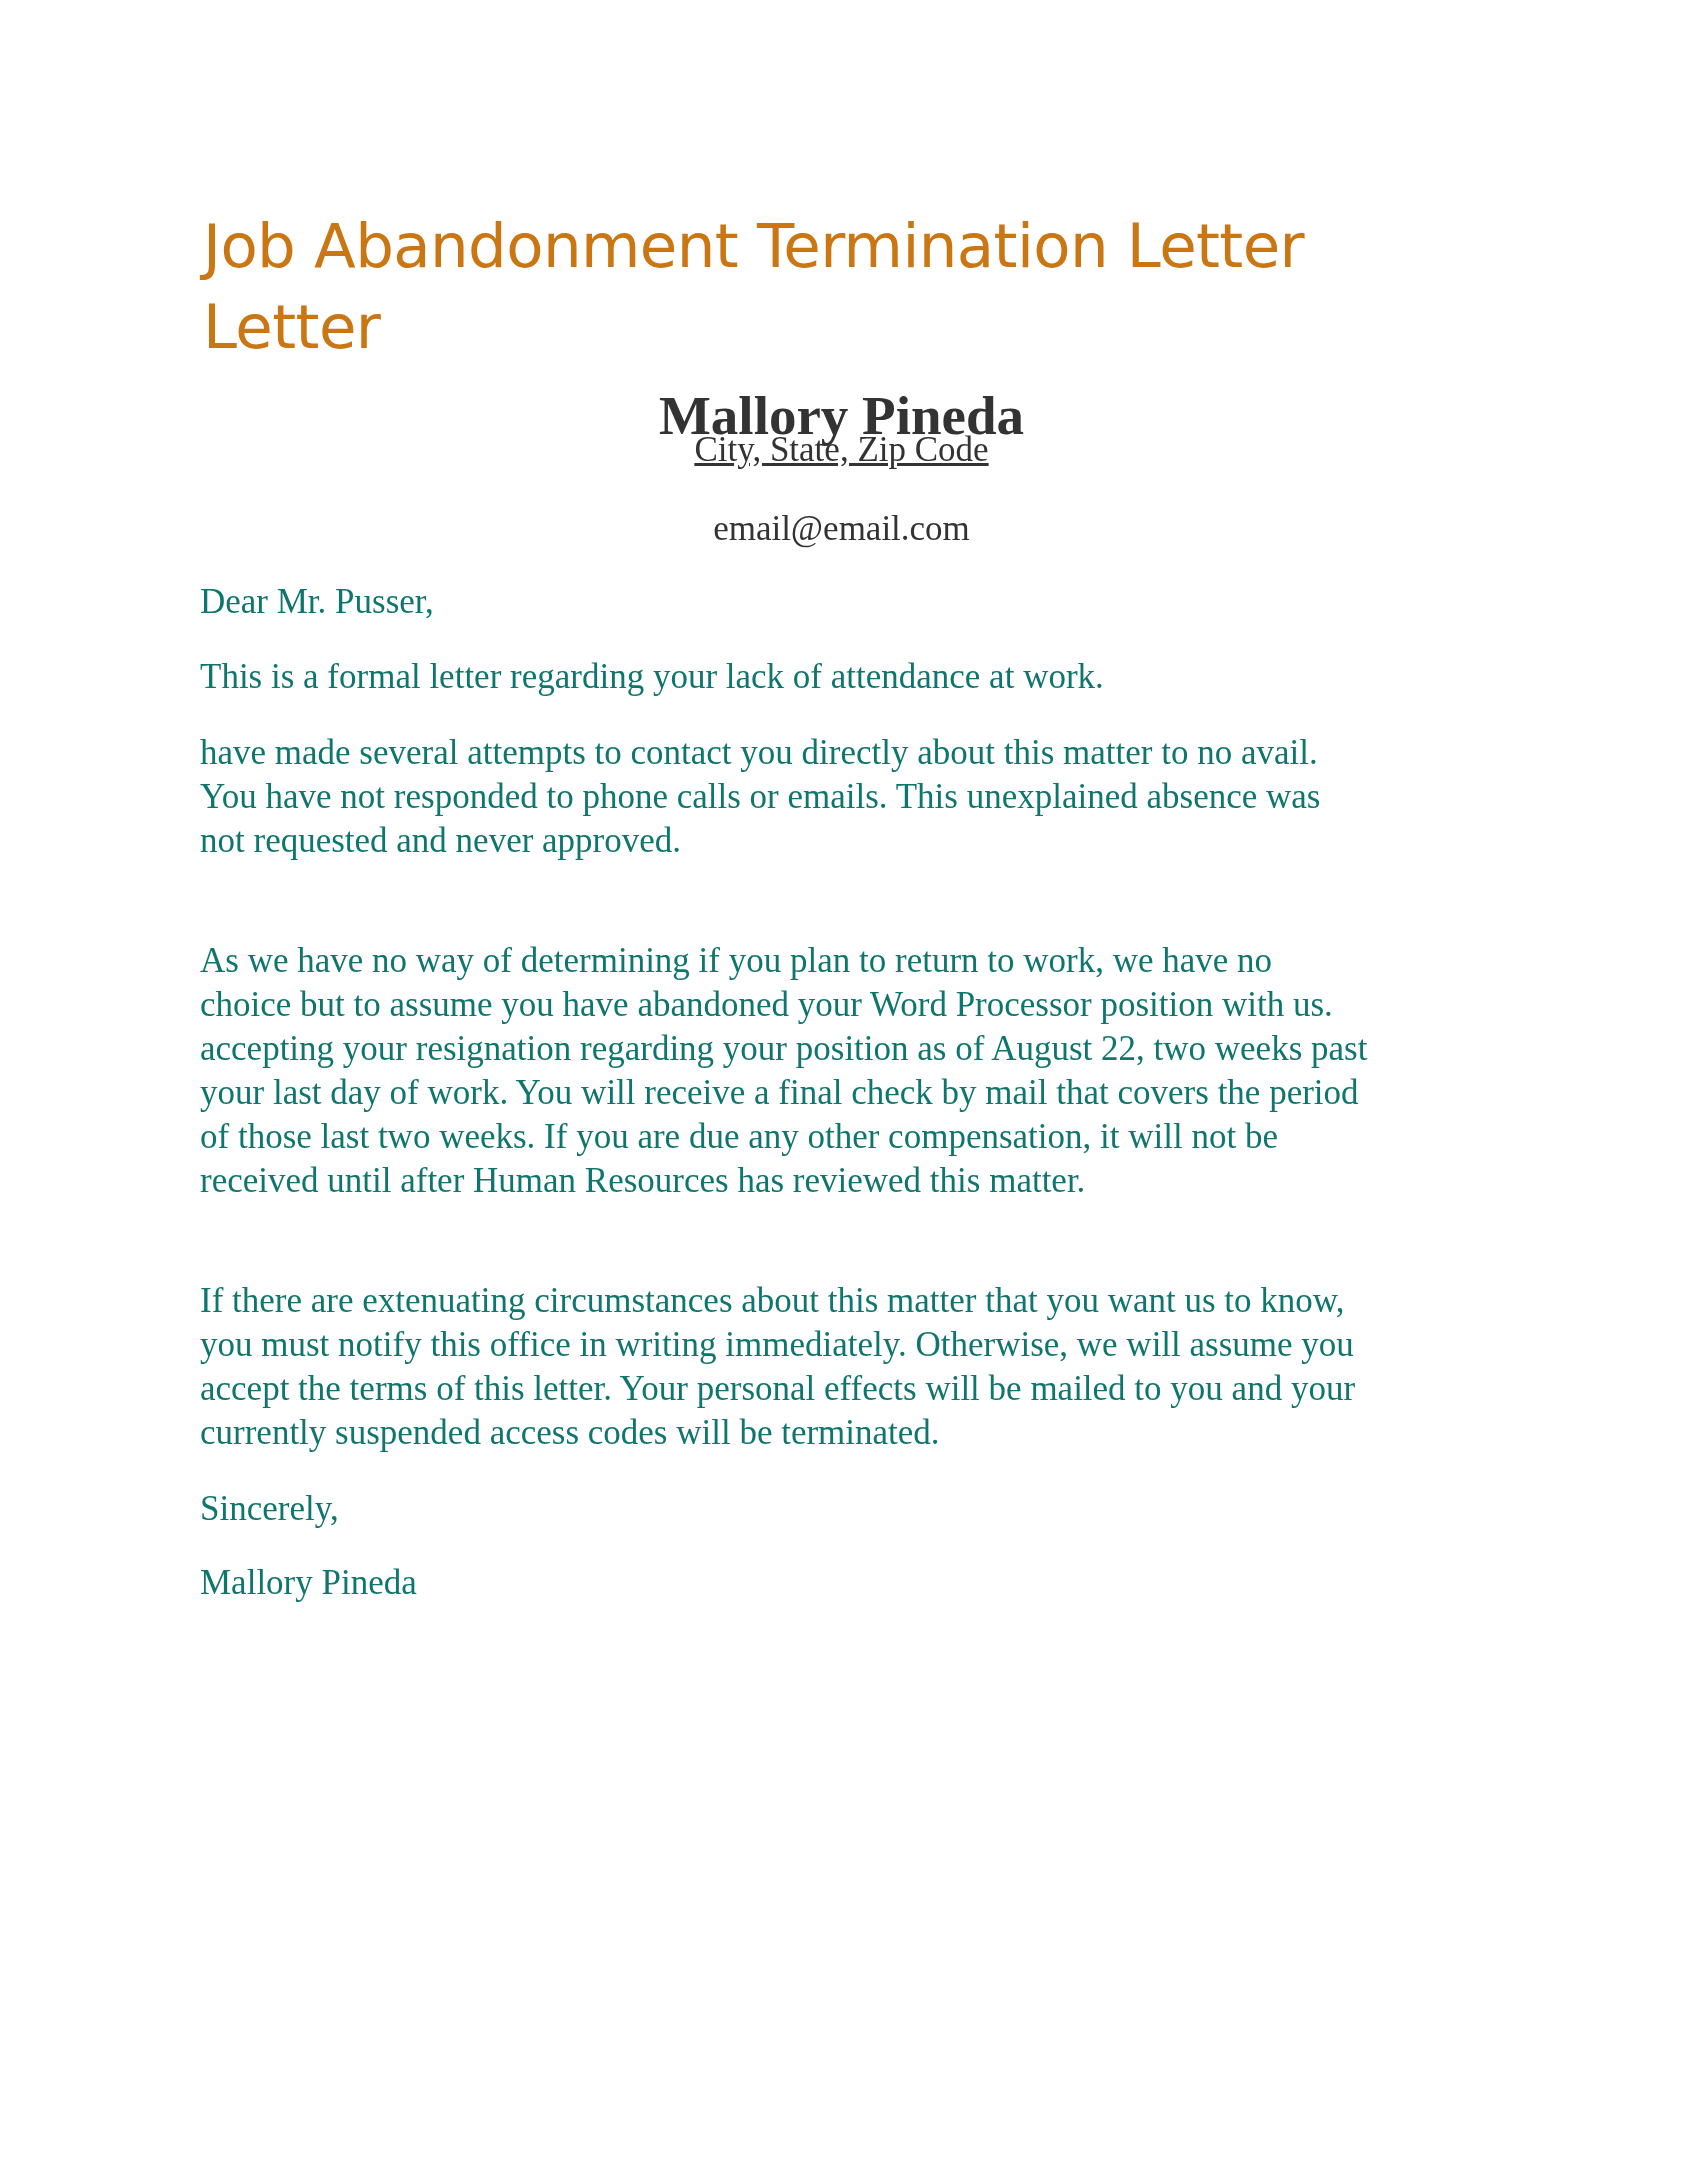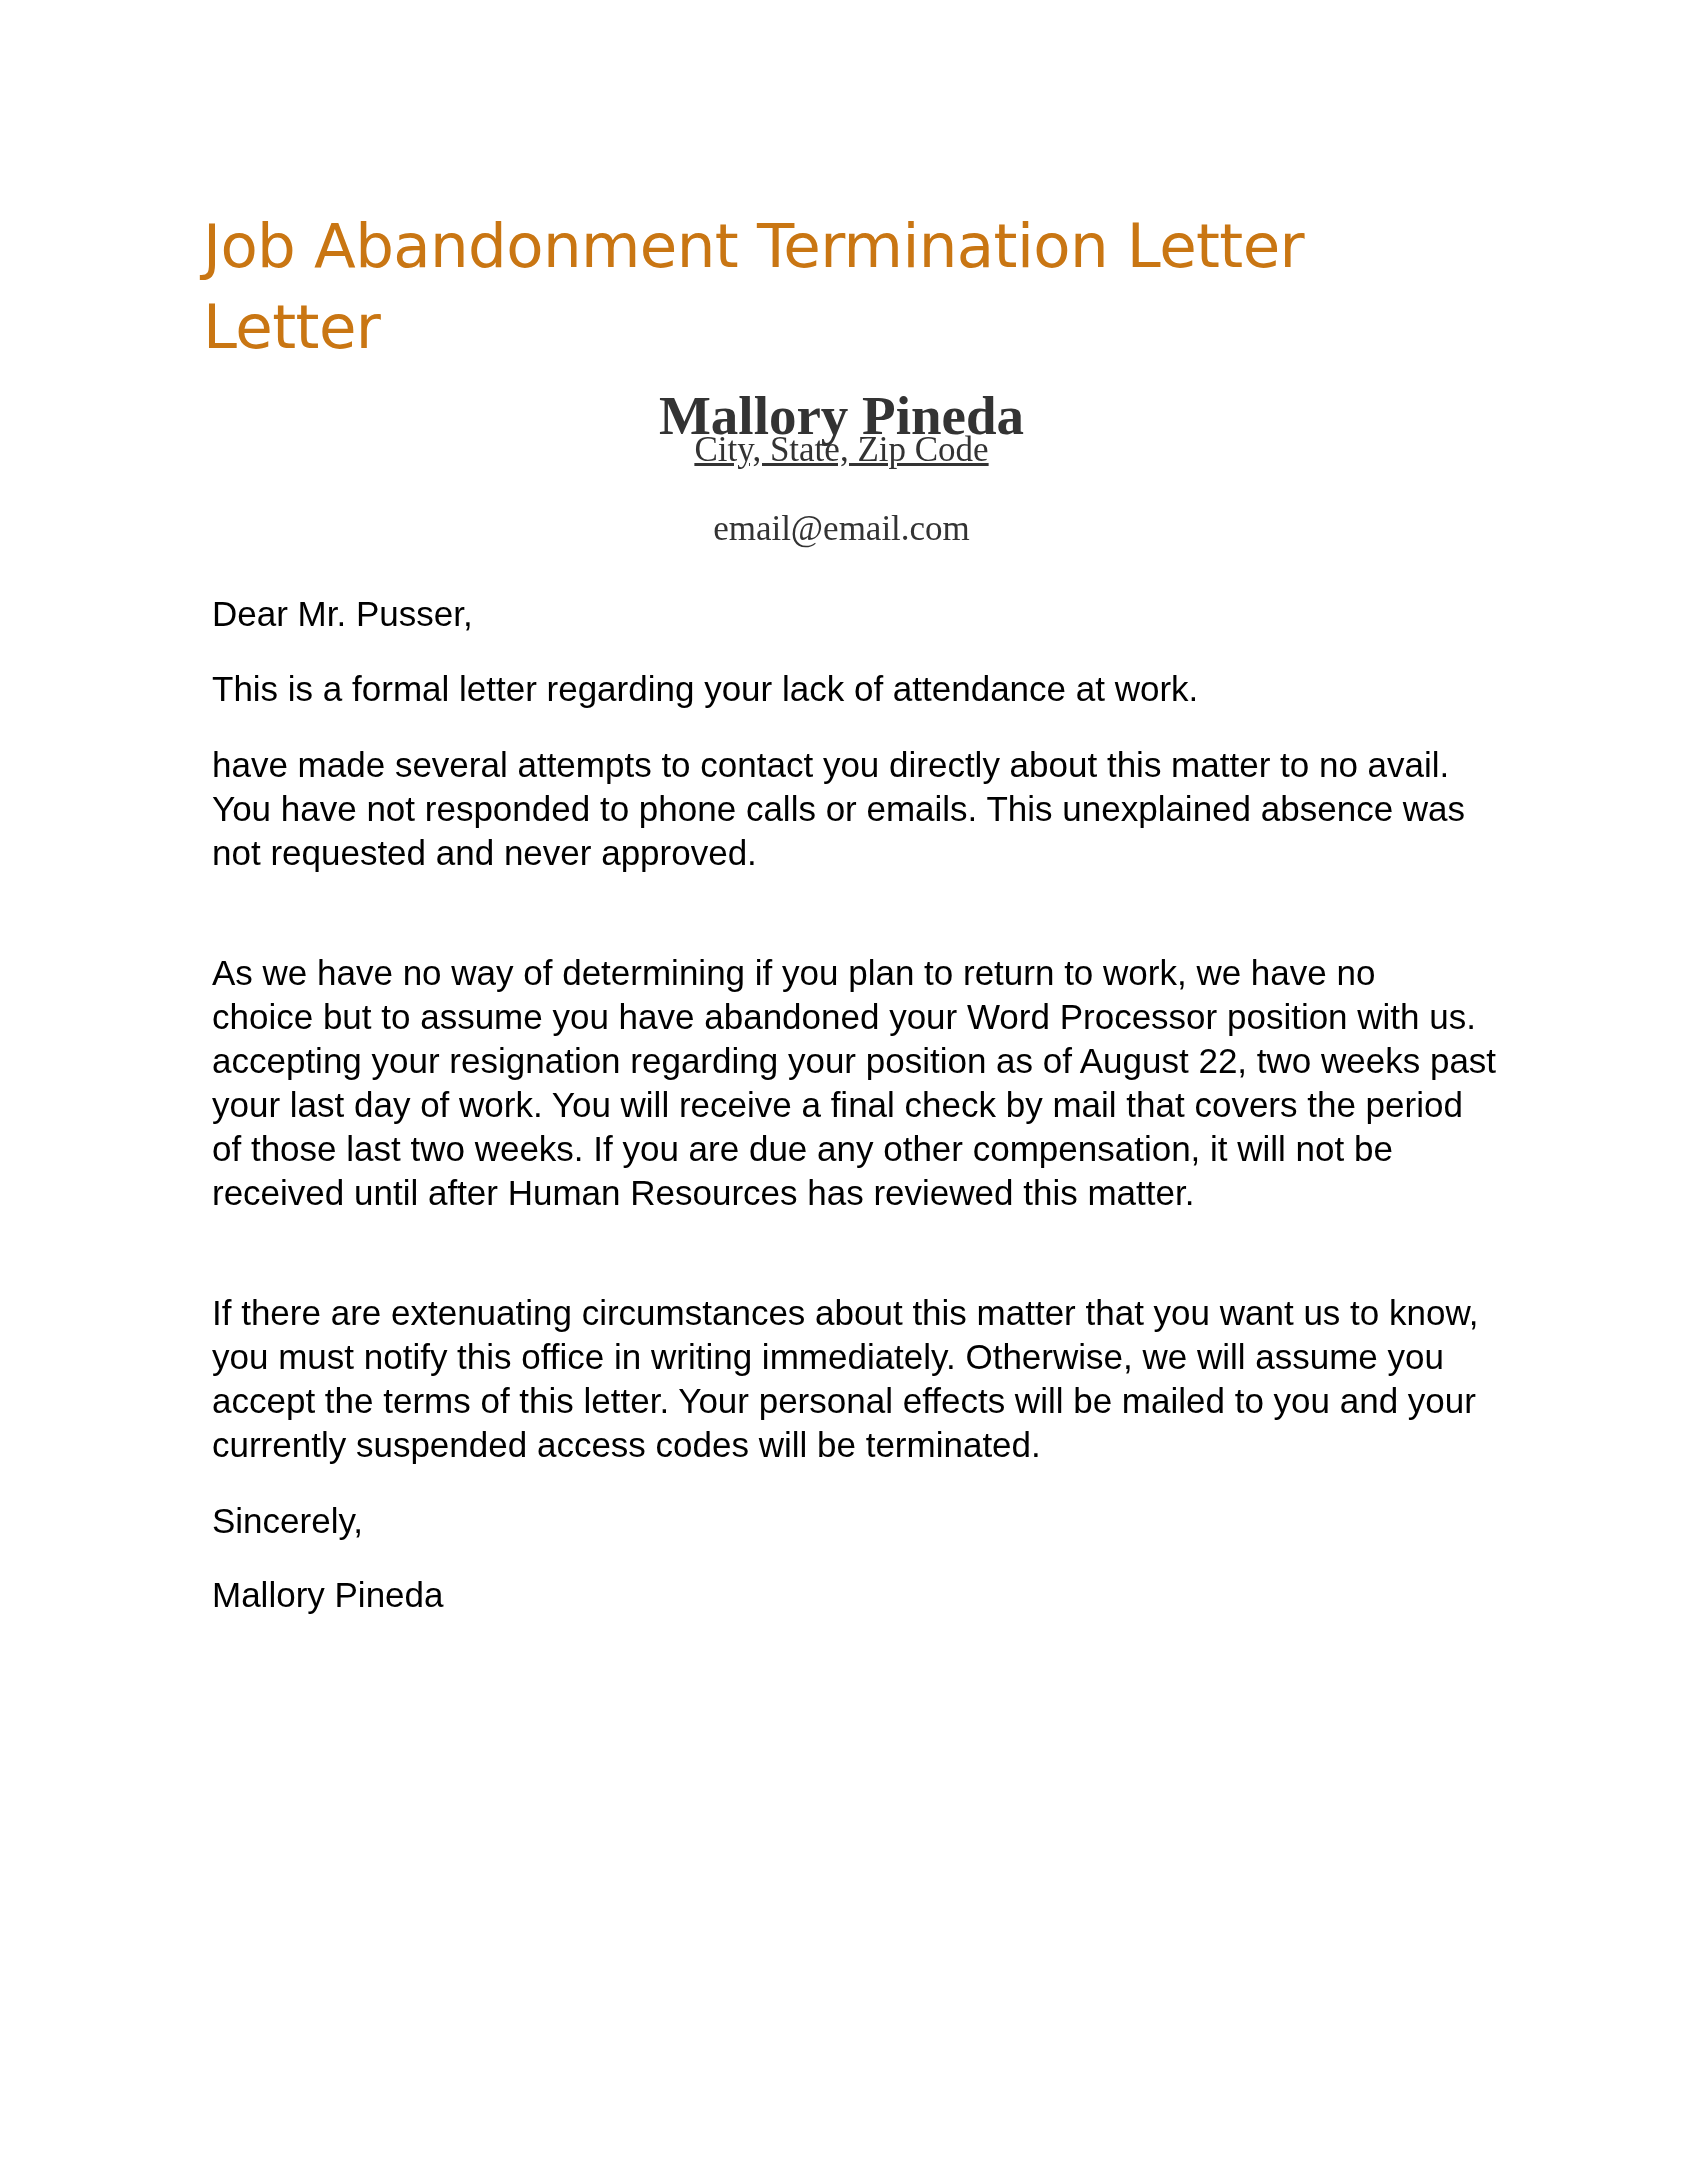--- a/index.html
+++ b/index.html
@@ -15,22 +15,22 @@
     position: absolute; left: 0; width: 1683px; top: 384px; text-align: center;
     font-family: "Liberation Serif", serif; font-weight: bold; font-size: 55px;
     line-height: 63px; color: #333333; margin: 0;
   }
   .contact {
     position: absolute; left: 0; width: 1683px; text-align: center;
     font-family: "Liberation Serif", serif; font-size: 35px; line-height: 44px; color: #333333;
   }
   .para {
     position: absolute; left: 200px; width: 1346px;
-    font-family: Liberation Sans, sans-serif; font-size: 35px; line-height: 44px; color: #000000;
-    margin: 12px;
+    font-family: Liberation Serif, serif; font-size: 35px; line-height: 44px; color: #0f766e;
+    margin: 0;
   }
   .para span { display: block; white-space: nowrap; }
 </style>
 </head>
 <body>
 
 <div class="page">
 
   <h1 class="title">
     <span>Job Abandonment Termination Letter</span>

